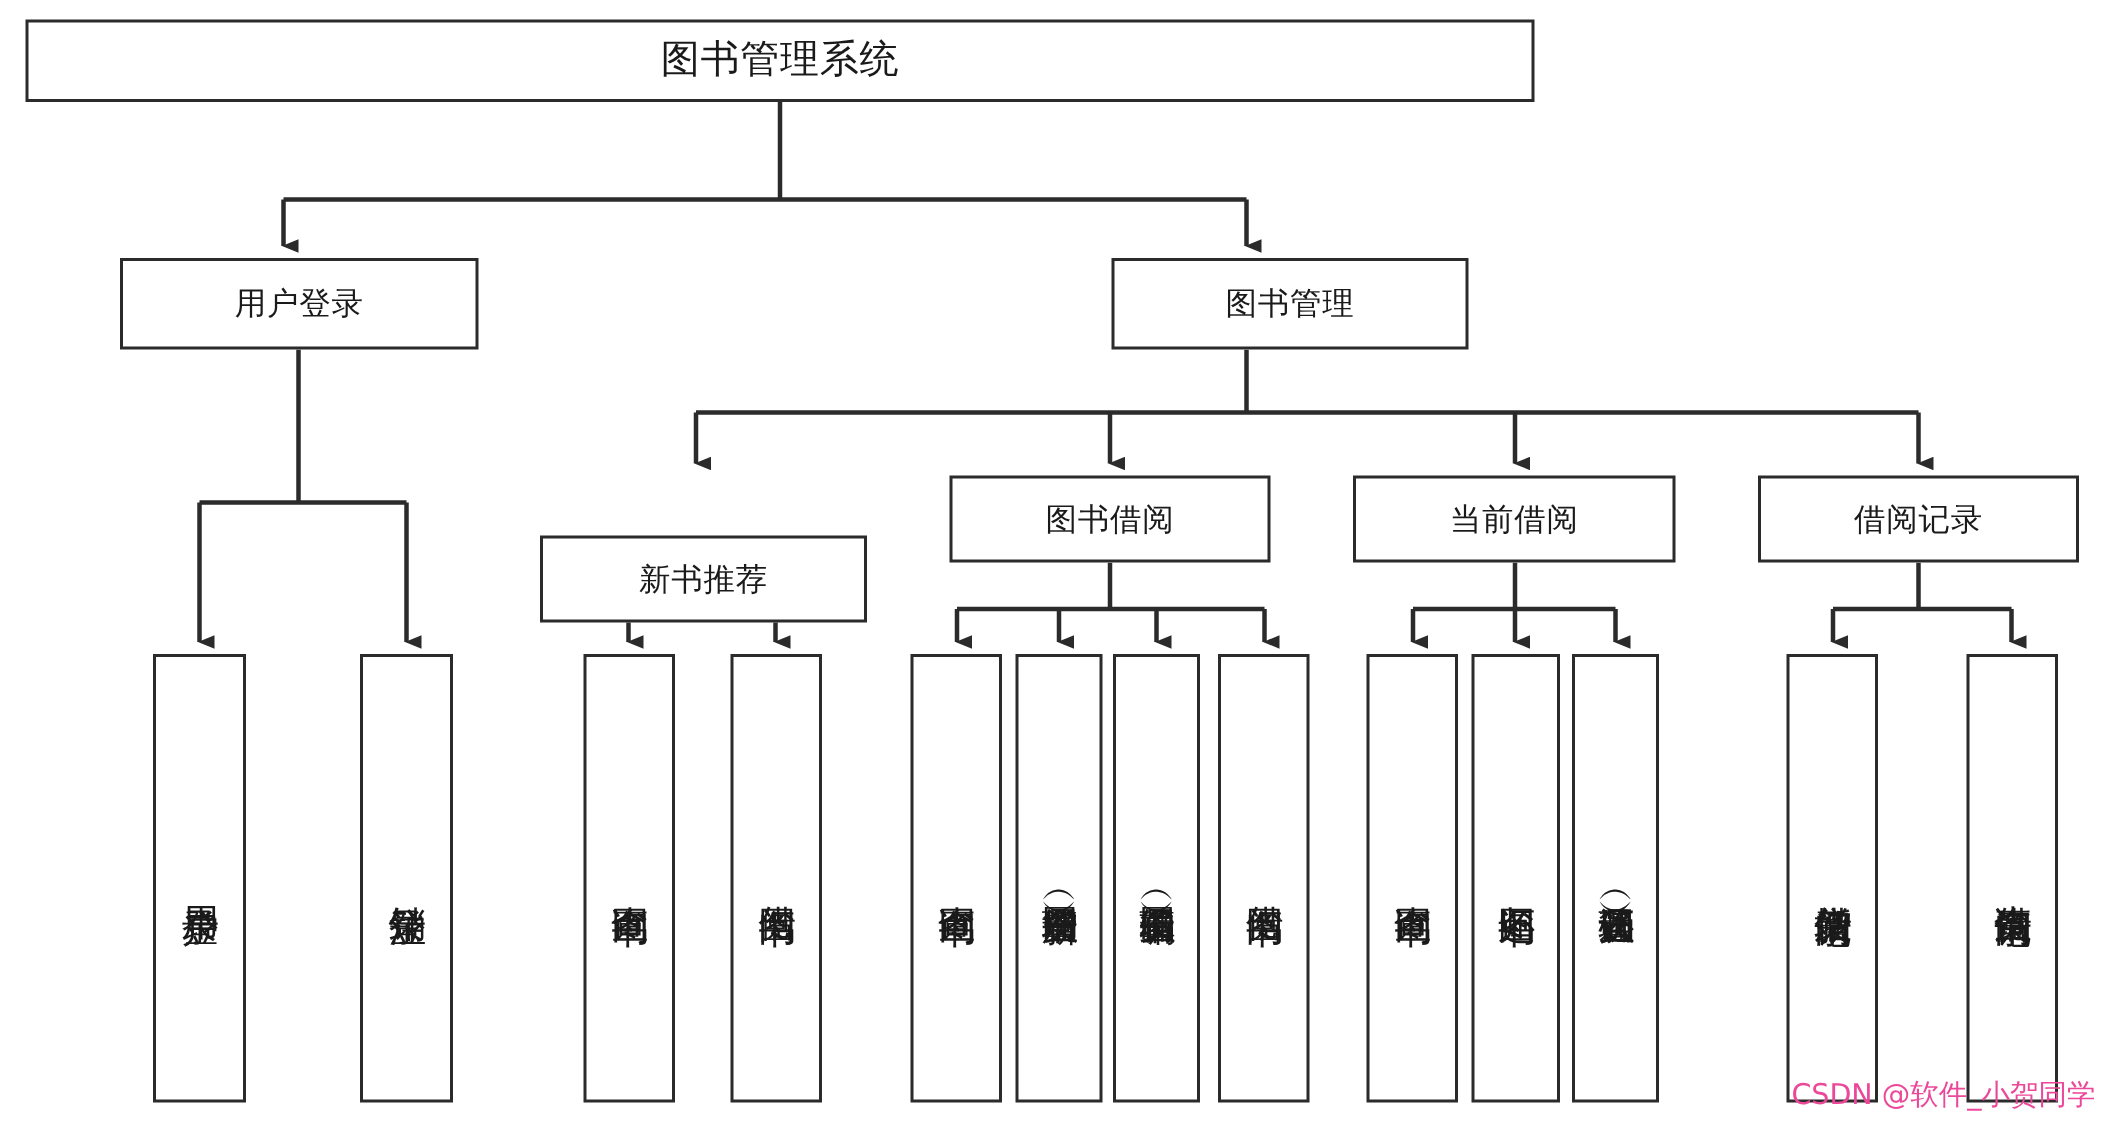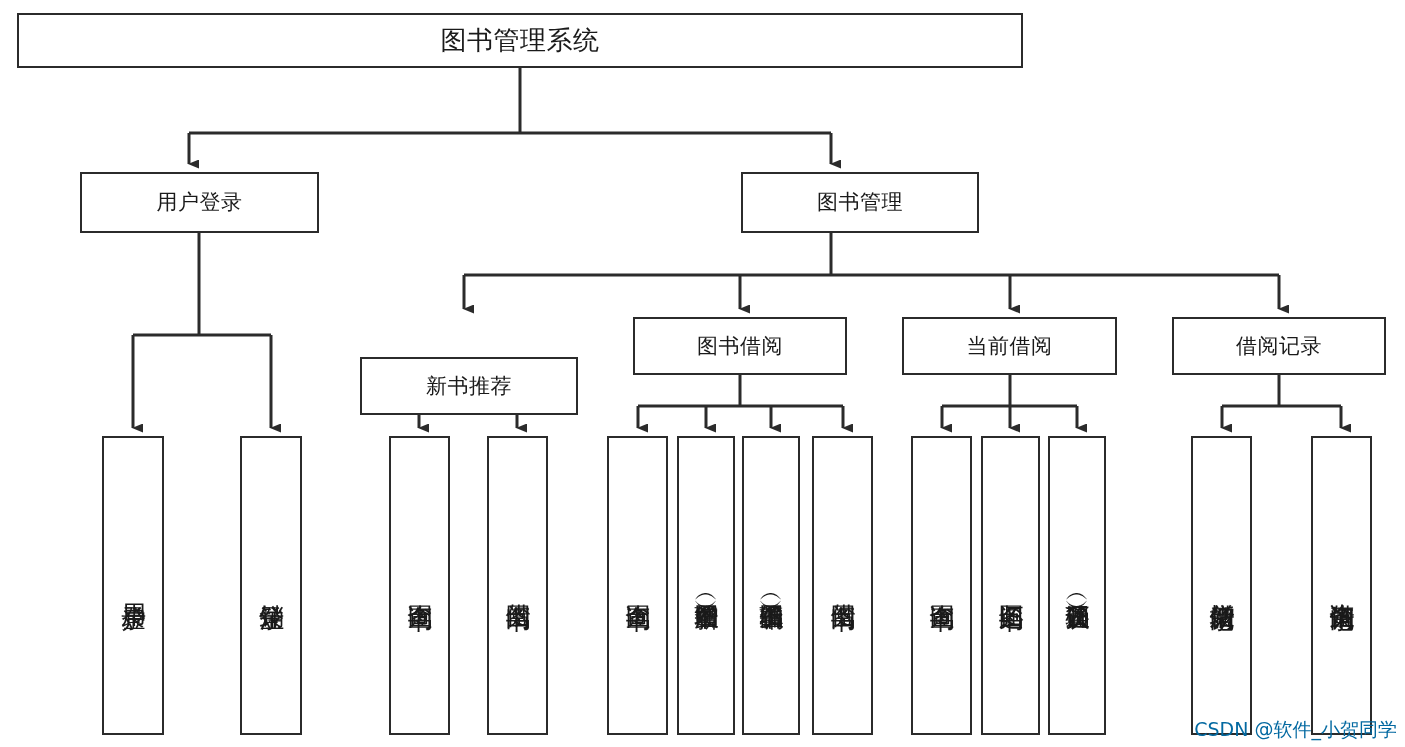--- a/index.html
+++ b/index.html
@@ -68,21 +68,21 @@
   }
   .node.vert.tall .lbl {
     font-size: 24px;
     letter-spacing: 0px;
   }
   .watermark {
     position: absolute;
     right: 8px;
     bottom: 4px;
     font-size: 19px;
-    color: #0369a1;
+    color: #ec4899;
     z-index: 5;
     white-space: nowrap;
     font-family: "DejaVu Sans", "Liberation Sans", sans-serif;
   }
 </style>
 </head>
 <body>
 
 <div id="canvas">
 

